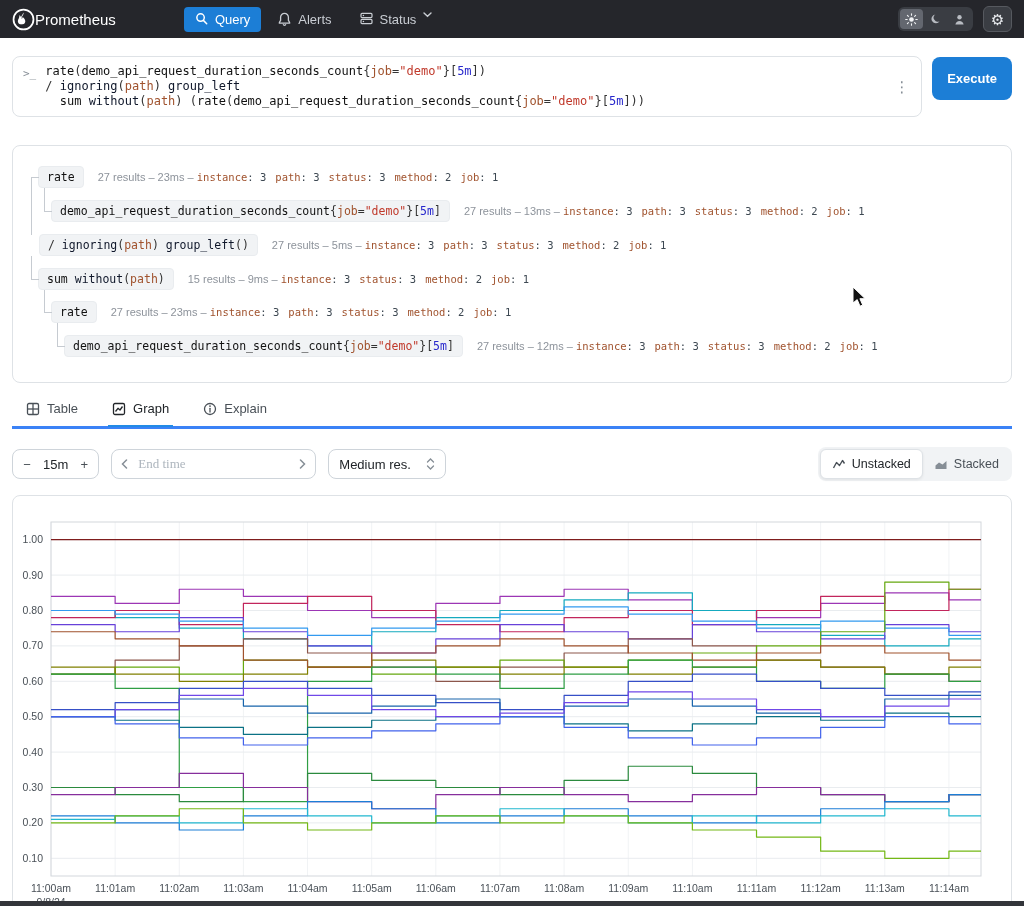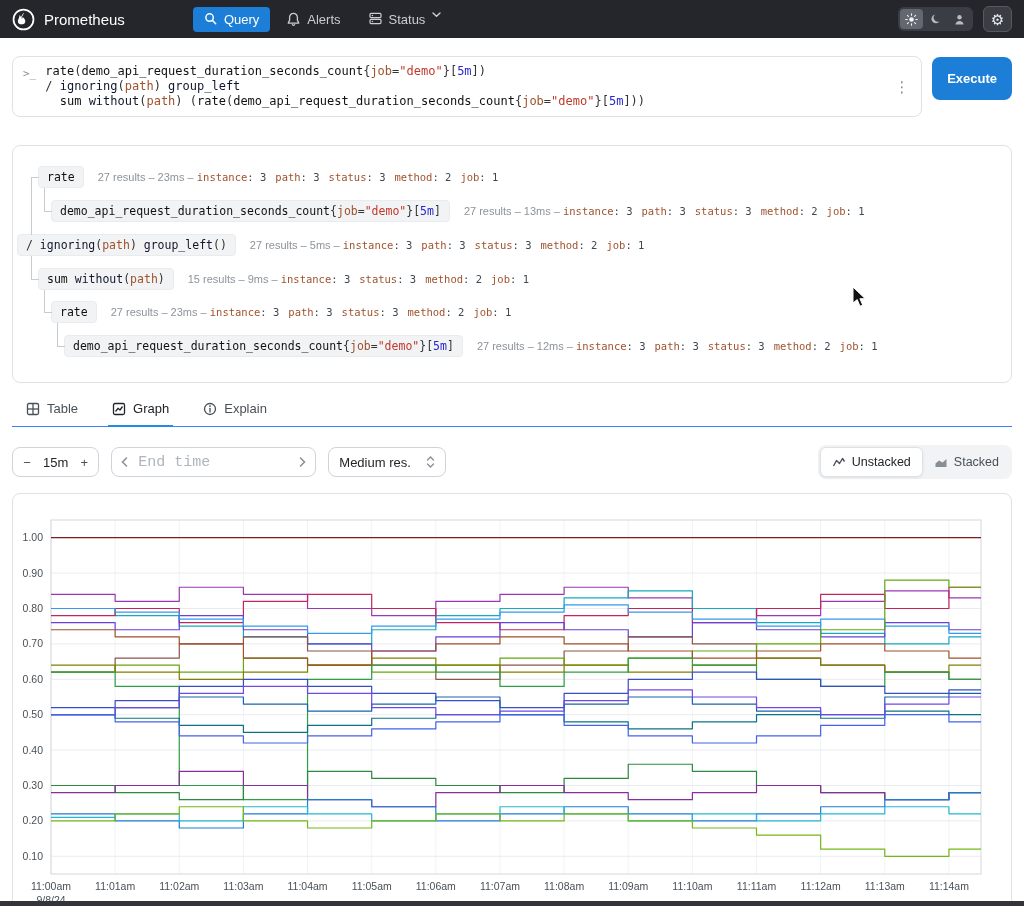--- a/index.html
+++ b/index.html
@@ -2,21 +2,21 @@
 <html><head>
 <meta charset="utf-8">
 <style>
   html,body{margin:0;padding:0}
   body{width:1024px;height:906px;position:relative;overflow:hidden;background:#fff;
        font-family:"Liberation Sans",sans-serif;color:#212529}
   .mono{font-family:"DejaVu Sans Mono","Liberation Mono",monospace}
 
   
   .navbar{display:flex;align-items:center;height:38px;background:#25262b;padding:0 12px;gap:6px}
-  .brand{display:flex;align-items:center;gap:9px;color:#fff;font-size:15px;font-weight:500;margin-right:62px}
+  .brand{display:flex;align-items:center;color:#fff;font-size:15px;font-weight:500;margin-right:62px}
   .nav-item{display:flex;gap:7px;color:#c9cdd3;font-size:13px;padding:5px 11px;border-radius:4px;cursor:pointer}
   .nav-item.active{background:#1c7ed6;color:#fff}
   .nav-right{margin-left:auto;display:flex;align-items:center;gap:10px}
   .theme-seg{display:flex;background:#3a3d43;border-radius:6px;padding:2px;gap:1px}
   .theme-seg .seg{width:23px;height:20px;display:flex;align-items:center;justify-content:center;border-radius:4px}
   .theme-seg .seg.active{background:#63676f}
   .gear-btn{width:27px;height:24px;background:#3a3d43;border:1px solid #56595f;border-radius:6px;
             color:#e9ecef;display:flex;align-items:center;justify-content:center;font-size:15px;line-height:1}
 
   
@@ -43,35 +43,35 @@
   .tree-row{position:absolute;display:flex;align-items:center;gap:14px;white-space:nowrap}
   .chip{display:inline-block;background:#f1f3f5;border:1px solid #e9ecef;border-radius:4px;padding:3px 8px;
         font-size:11.5px;white-space:pre;cursor:pointer;height:14px;line-height:14px}
   .meta{font-size:11px;color:#8d939b;white-space:pre}
   .meta .mstats{color:#8d939b}
   .meta .lblname{color:#a0522d;font-family:"DejaVu Sans Mono","Liberation Mono",monospace;font-size:10.5px}
   .meta .lblcount{color:#3d4852;font-family:"DejaVu Sans Mono","Liberation Mono",monospace;font-size:10.5px;margin-right:9px}
   .connector{position:absolute}
 
   
-  .tabs{display:flex;margin:12px 12px 0;border-bottom:1px solid #3b82f6}
+  .tabs{display:flex;margin:12px 12px 0;border-bottom:3px solid #3b82f6}
   .tab{display:flex;align-items:center;gap:7px;font-size:13px;color:#495057;padding:6px 4px 10px;margin-right:26px;position:relative;cursor:pointer}
   .tab:first-child{margin-left:10px}
   .tab.active{color:#212529}
   .tab.active::after{content:"";position:absolute;left:0;right:0;bottom:-1px;height:2px;background:#228be6}
 
   
   .controls{display:flex;align-items:center;justify-content:space-between;margin:18px 12px 0}
   .ctrl-left{display:flex;gap:12px}
   .box{display:flex;align-items:center;border:1px solid #ced4da;border-radius:8px;height:30px;box-sizing:border-box;font-size:13px;background:#fff}
   .stepper{padding:0 3px}
   .stepper .sbtn{width:22px;text-align:center;color:#495057;cursor:pointer}
   .stepper .dur{padding:0 5px;color:#212529}
   .endtime{width:205px;padding:0 9px;gap:8px}
-  .endtime input{border:none;outline:none;flex:1;min-width:0;font-size:15px;color:#0c4a6e;font-family:Liberation Mono, monospace;background:transparent}
+  .endtime input{border:none;outline:none;flex:1;min-width:0;font-size:13px;color:#0c4a6e;font-family:Liberation Serif, serif;background:transparent}
   .endtime input::placeholder{color:#adb5bd}
   .resolution{width:118px;padding:0 10px;justify-content:space-between;cursor:pointer;color:#212529}
   .seg-group{display:flex;background:#f1f3f5;border-radius:8px;padding:2px;height:34px;box-sizing:border-box}
   .seg-item{display:flex;align-items:center;gap:6px;padding:0 11px;font-size:12.5px;color:#495057;border-radius:6px;cursor:pointer}
   .seg-item.active{background:#fff;border:1px solid #dee2e6;box-shadow:0 1px 3px rgba(0,0,0,.07);color:#212529}
 
   
   .graph-card{position:relative;margin:14px 12px 0;height:424px;border:1px solid #dee2e6;border-radius:8px;box-sizing:border-box;overflow:hidden;background:#fff}
   svg.graph{position:absolute;left:0;top:0}
 
@@ -166,21 +166,21 @@
 
 <div class="tree-panel">
     <div class="tree-row" style="top: 20px; left: 25px;">
       <span class="chip mono"><span class="tok-fn">rate</span></span>
       <span class="meta"><span class="mstats">27 results – 23ms – </span><span class="lblname">instance</span><span class="lblcount">: 3</span><span class="lblname">path</span><span class="lblcount">: 3</span><span class="lblname">status</span><span class="lblcount">: 3</span><span class="lblname">method</span><span class="lblcount">: 2</span><span class="lblname">job</span><span class="lblcount">: 1</span></span>
     </div>
     <div class="tree-row" style="top: 54px; left: 38px;">
       <span class="chip mono"><span class="tok-metric">demo_api_request_duration_seconds_count</span><span class="tok-punct">{</span><span class="tok-label">job</span><span class="tok-punct">=</span><span class="tok-str">"demo"</span><span class="tok-punct">}</span><span class="tok-punct">[</span><span class="tok-dur">5m</span><span class="tok-punct">]</span></span>
       <span class="meta"><span class="mstats">27 results – 13ms – </span><span class="lblname">instance</span><span class="lblcount">: 3</span><span class="lblname">path</span><span class="lblcount">: 3</span><span class="lblname">status</span><span class="lblcount">: 3</span><span class="lblname">method</span><span class="lblcount">: 2</span><span class="lblname">job</span><span class="lblcount">: 1</span></span>
     </div>
-    <div class="tree-row" style="top: 88px; left: 4px;">
+    <div class="tree-row" style="top: 88px; left: 26px;">
       <span class="chip mono"><span class="tok-punct">/ </span><span class="tok-kw">ignoring</span><span class="tok-punct">(</span><span class="tok-label">path</span><span class="tok-punct">) </span><span class="tok-kw">group_left</span><span class="tok-punct">()</span></span>
       <span class="meta"><span class="mstats">27 results – 5ms – </span><span class="lblname">instance</span><span class="lblcount">: 3</span><span class="lblname">path</span><span class="lblcount">: 3</span><span class="lblname">status</span><span class="lblcount">: 3</span><span class="lblname">method</span><span class="lblcount">: 2</span><span class="lblname">job</span><span class="lblcount">: 1</span></span>
     </div>
     <div class="tree-row" style="top: 122px; left: 25px;">
       <span class="chip mono"><span class="tok-fn">sum </span><span class="tok-kw">without</span><span class="tok-punct">(</span><span class="tok-label">path</span><span class="tok-punct">)</span></span>
       <span class="meta"><span class="mstats">15 results – 9ms – </span><span class="lblname">instance</span><span class="lblcount">: 3</span><span class="lblname">status</span><span class="lblcount">: 3</span><span class="lblname">method</span><span class="lblcount">: 2</span><span class="lblname">job</span><span class="lblcount">: 1</span></span>
     </div>
     <div class="tree-row" style="top: 155px; left: 38px;">
       <span class="chip mono"><span class="tok-fn">rate</span></span>
       <span class="meta"><span class="mstats">27 results – 23ms – </span><span class="lblname">instance</span><span class="lblcount">: 3</span><span class="lblname">path</span><span class="lblcount">: 3</span><span class="lblname">status</span><span class="lblcount">: 3</span><span class="lblname">method</span><span class="lblcount">: 2</span><span class="lblname">job</span><span class="lblcount">: 1</span></span>

